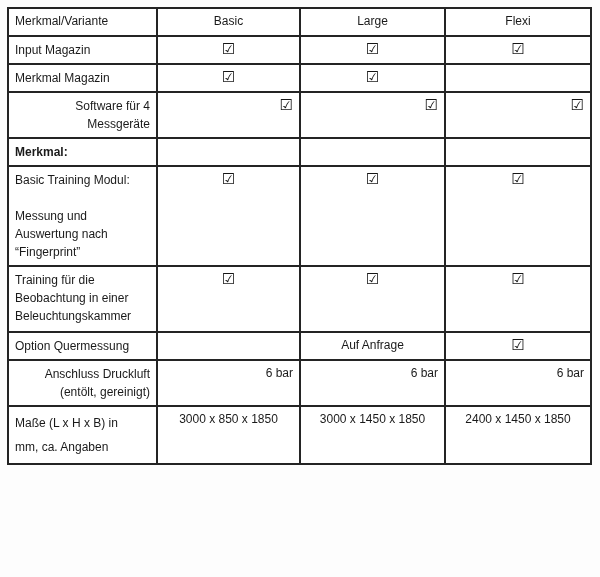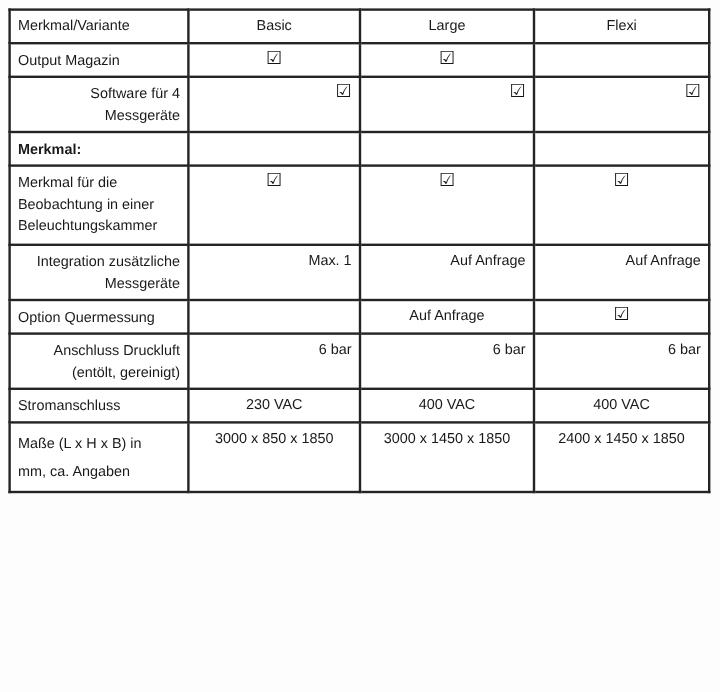--- a/index.html
+++ b/index.html
@@ -63,72 +63,75 @@
   <thead>
     <tr>
       <th class="col-feature">Merkmal/Variante</th>
       <th class="col-variant">Basic</th>
       <th class="col-variant">Large</th>
       <th class="col-variant">Flexi</th>
     </tr>
   </thead>
   <tbody>
     <tr class="r-1line">
-      <td class="label">Output Magazin</td>
+      <td class="label">Input Magazin</td>
+      <td class="val check">☑</td>
+      <td class="val check">☑</td>
+      <td class="val check">☑</td>
+    </tr>
+    <tr class="r-1line">
+      <td class="label">Merkmal Magazin</td>
       <td class="val check">☑</td>
       <td class="val check">☑</td>
       <td class="val"></td>
     </tr>
     <tr class="r-2line">
       <td class="label">Software für 4
 Messgeräte</td>
       <td class="val check">☑</td>
       <td class="val check">☑</td>
       <td class="val check">☑</td>
     </tr>
     <tr class="r-1line">
       <td class="label bold">Merkmal:</td>
       <td class="val"></td>
       <td class="val"></td>
       <td class="val"></td>
     </tr>
+    <tr class="r-5line">
+      <td class="label">Basic Training Modul:
+
+Messung und
+Auswertung nach
+“Fingerprint”</td>
+      <td class="val check">☑</td>
+      <td class="val check">☑</td>
+      <td class="val check">☑</td>
+    </tr>
     <tr class="r-3line">
-      <td class="label">Merkmal für die
+      <td class="label">Training für die
 Beobachtung in einer
 Beleuchtungskammer</td>
       <td class="val check">☑</td>
       <td class="val check">☑</td>
       <td class="val check">☑</td>
-    </tr>
-    <tr class="r-2line">
-      <td class="label">Integration zusätzliche
-Messgeräte</td>
-      <td class="val">Max. 1</td>
-      <td class="val">Auf Anfrage</td>
-      <td class="val">Auf Anfrage</td>
     </tr>
     <tr class="r-1line">
       <td class="label">Option Quermessung</td>
       <td class="val"></td>
       <td class="val">Auf Anfrage</td>
       <td class="val check">☑</td>
     </tr>
     <tr class="r-2line">
       <td class="label">Anschluss Druckluft
 (entölt, gereinigt)</td>
       <td class="val">6 bar</td>
       <td class="val">6 bar</td>
       <td class="val">6 bar</td>
     </tr>
-    <tr class="r-1line">
-      <td class="label">Stromanschluss</td>
-      <td class="val">230 VAC</td>
-      <td class="val">400 VAC</td>
-      <td class="val">400 VAC</td>
-    </tr>
     <tr class="r-maße">
       <td class="label spread">Maße (L x H x B) in
 mm, ca. Angaben</td>
       <td class="val">3000 x 850 x 1850</td>
       <td class="val">3000 x 1450 x 1850</td>
       <td class="val">2400 x 1450 x 1850</td>
     </tr>
   </tbody>
 </table>
 

